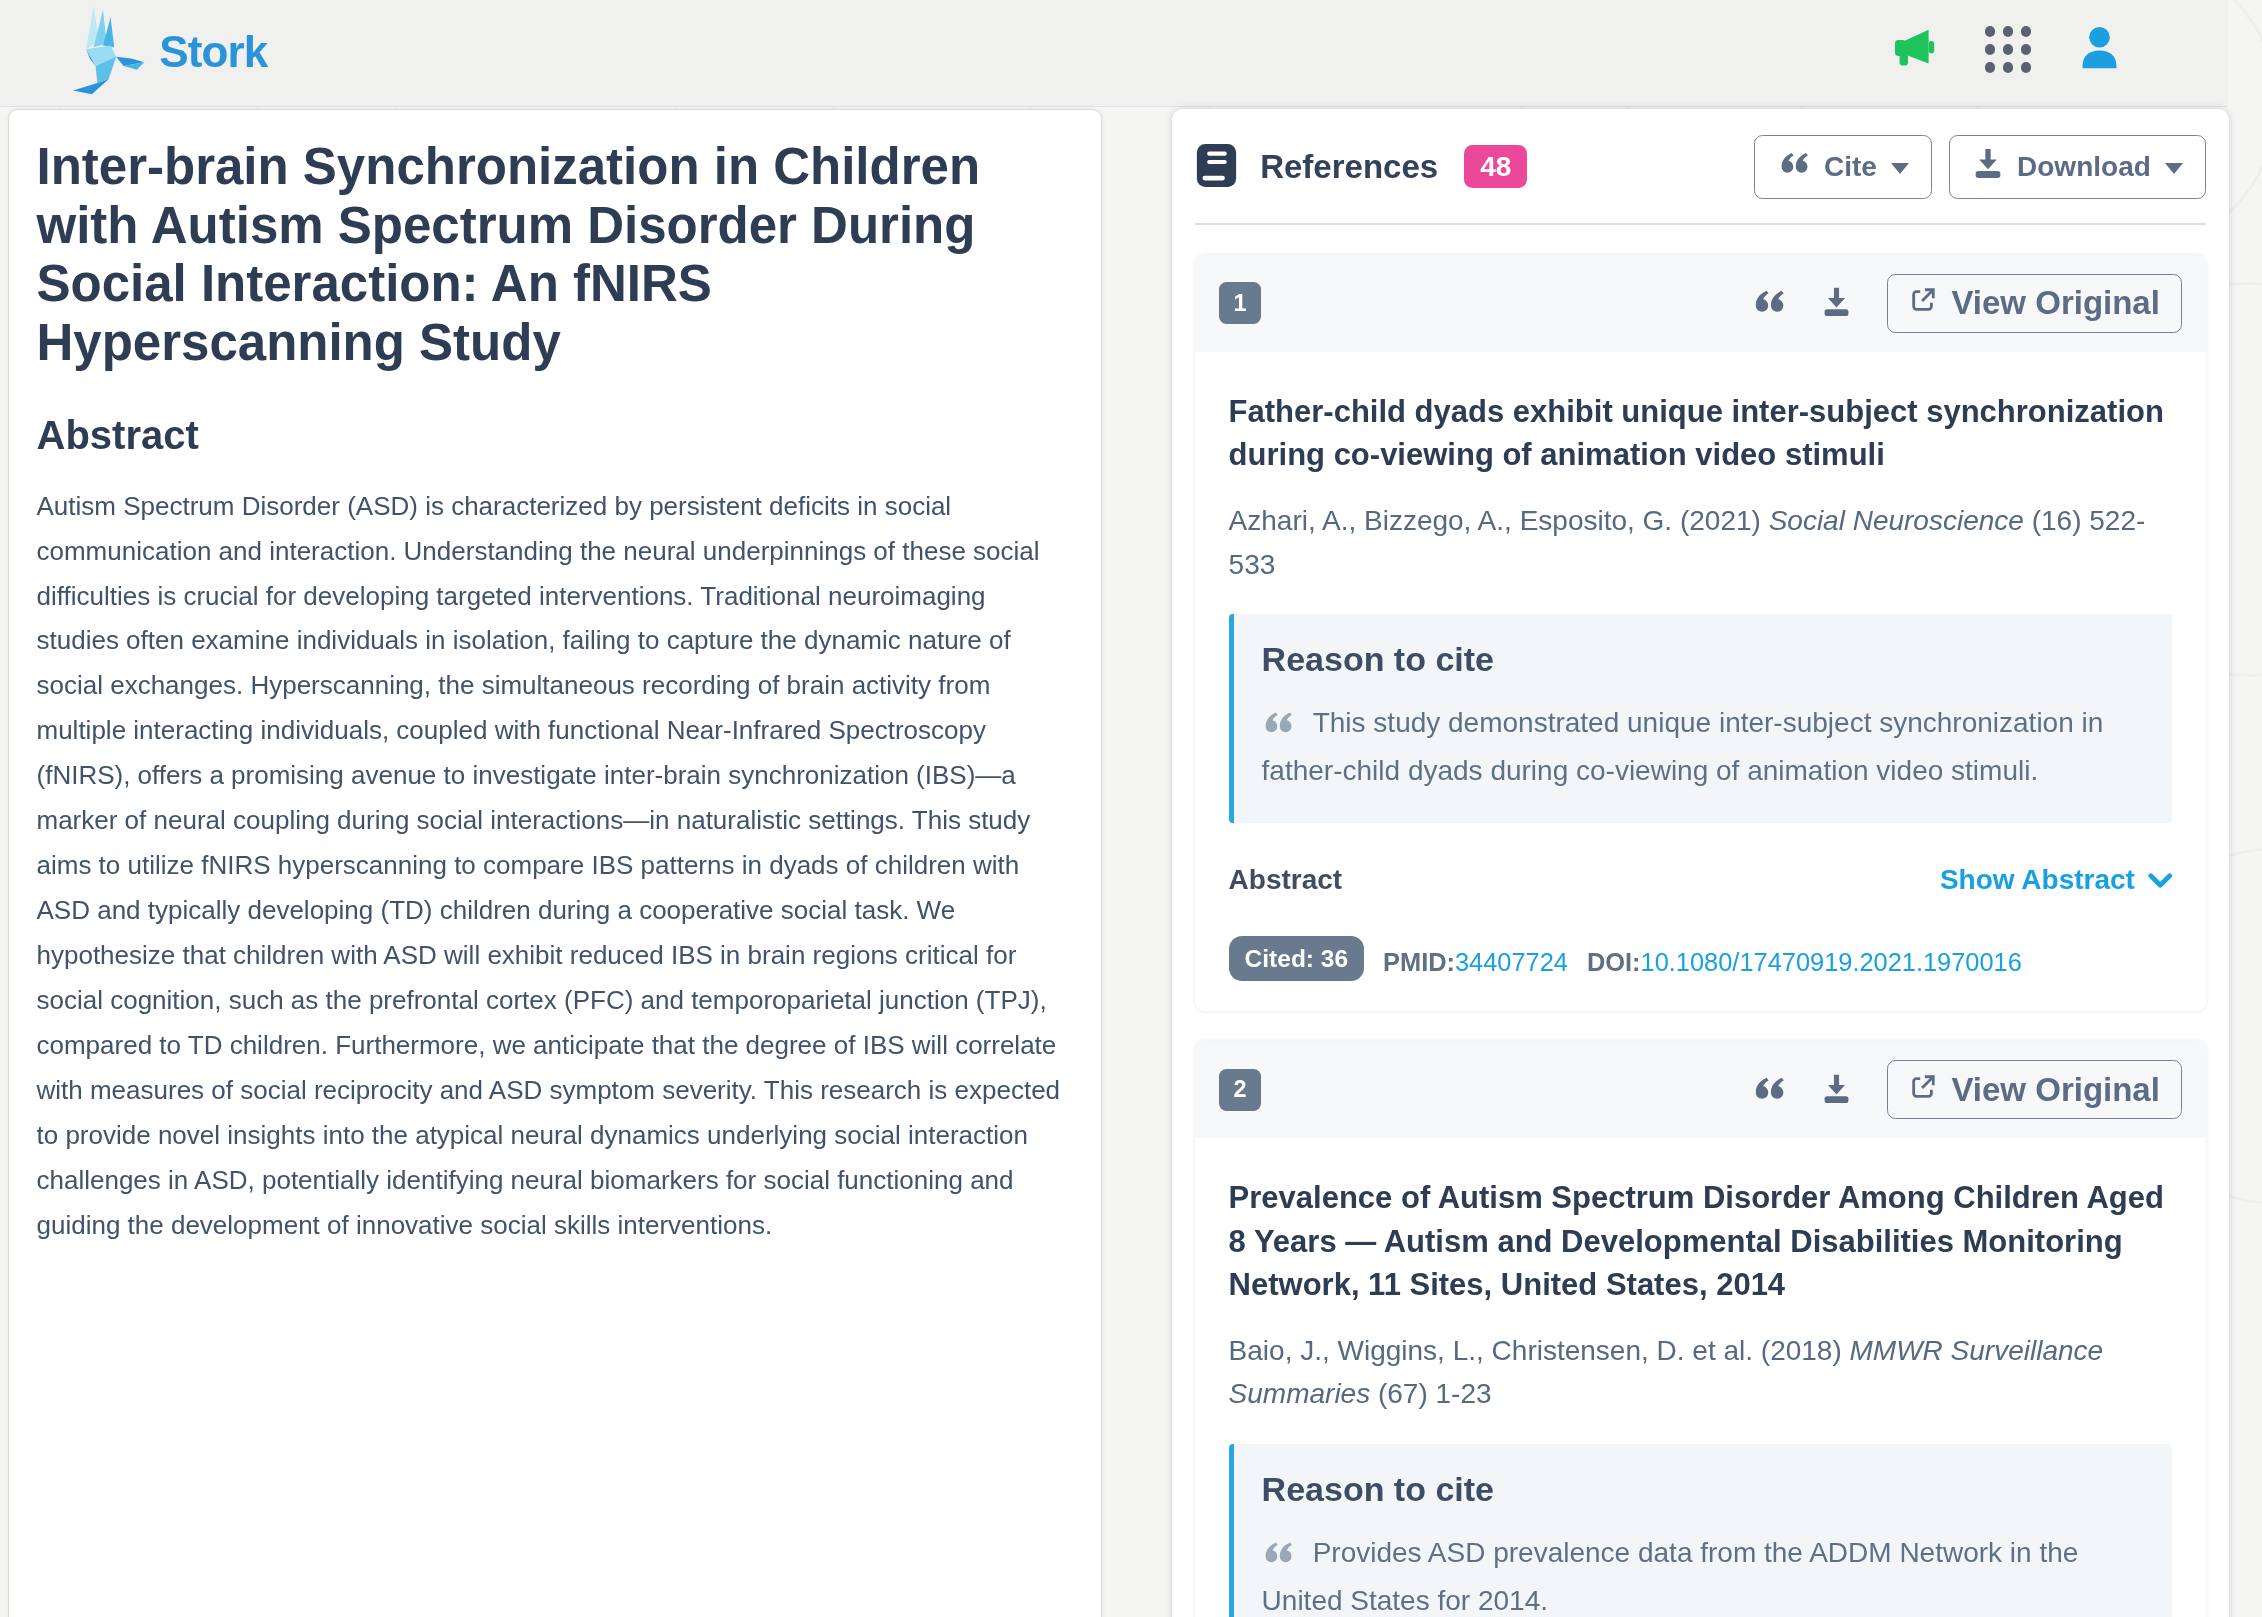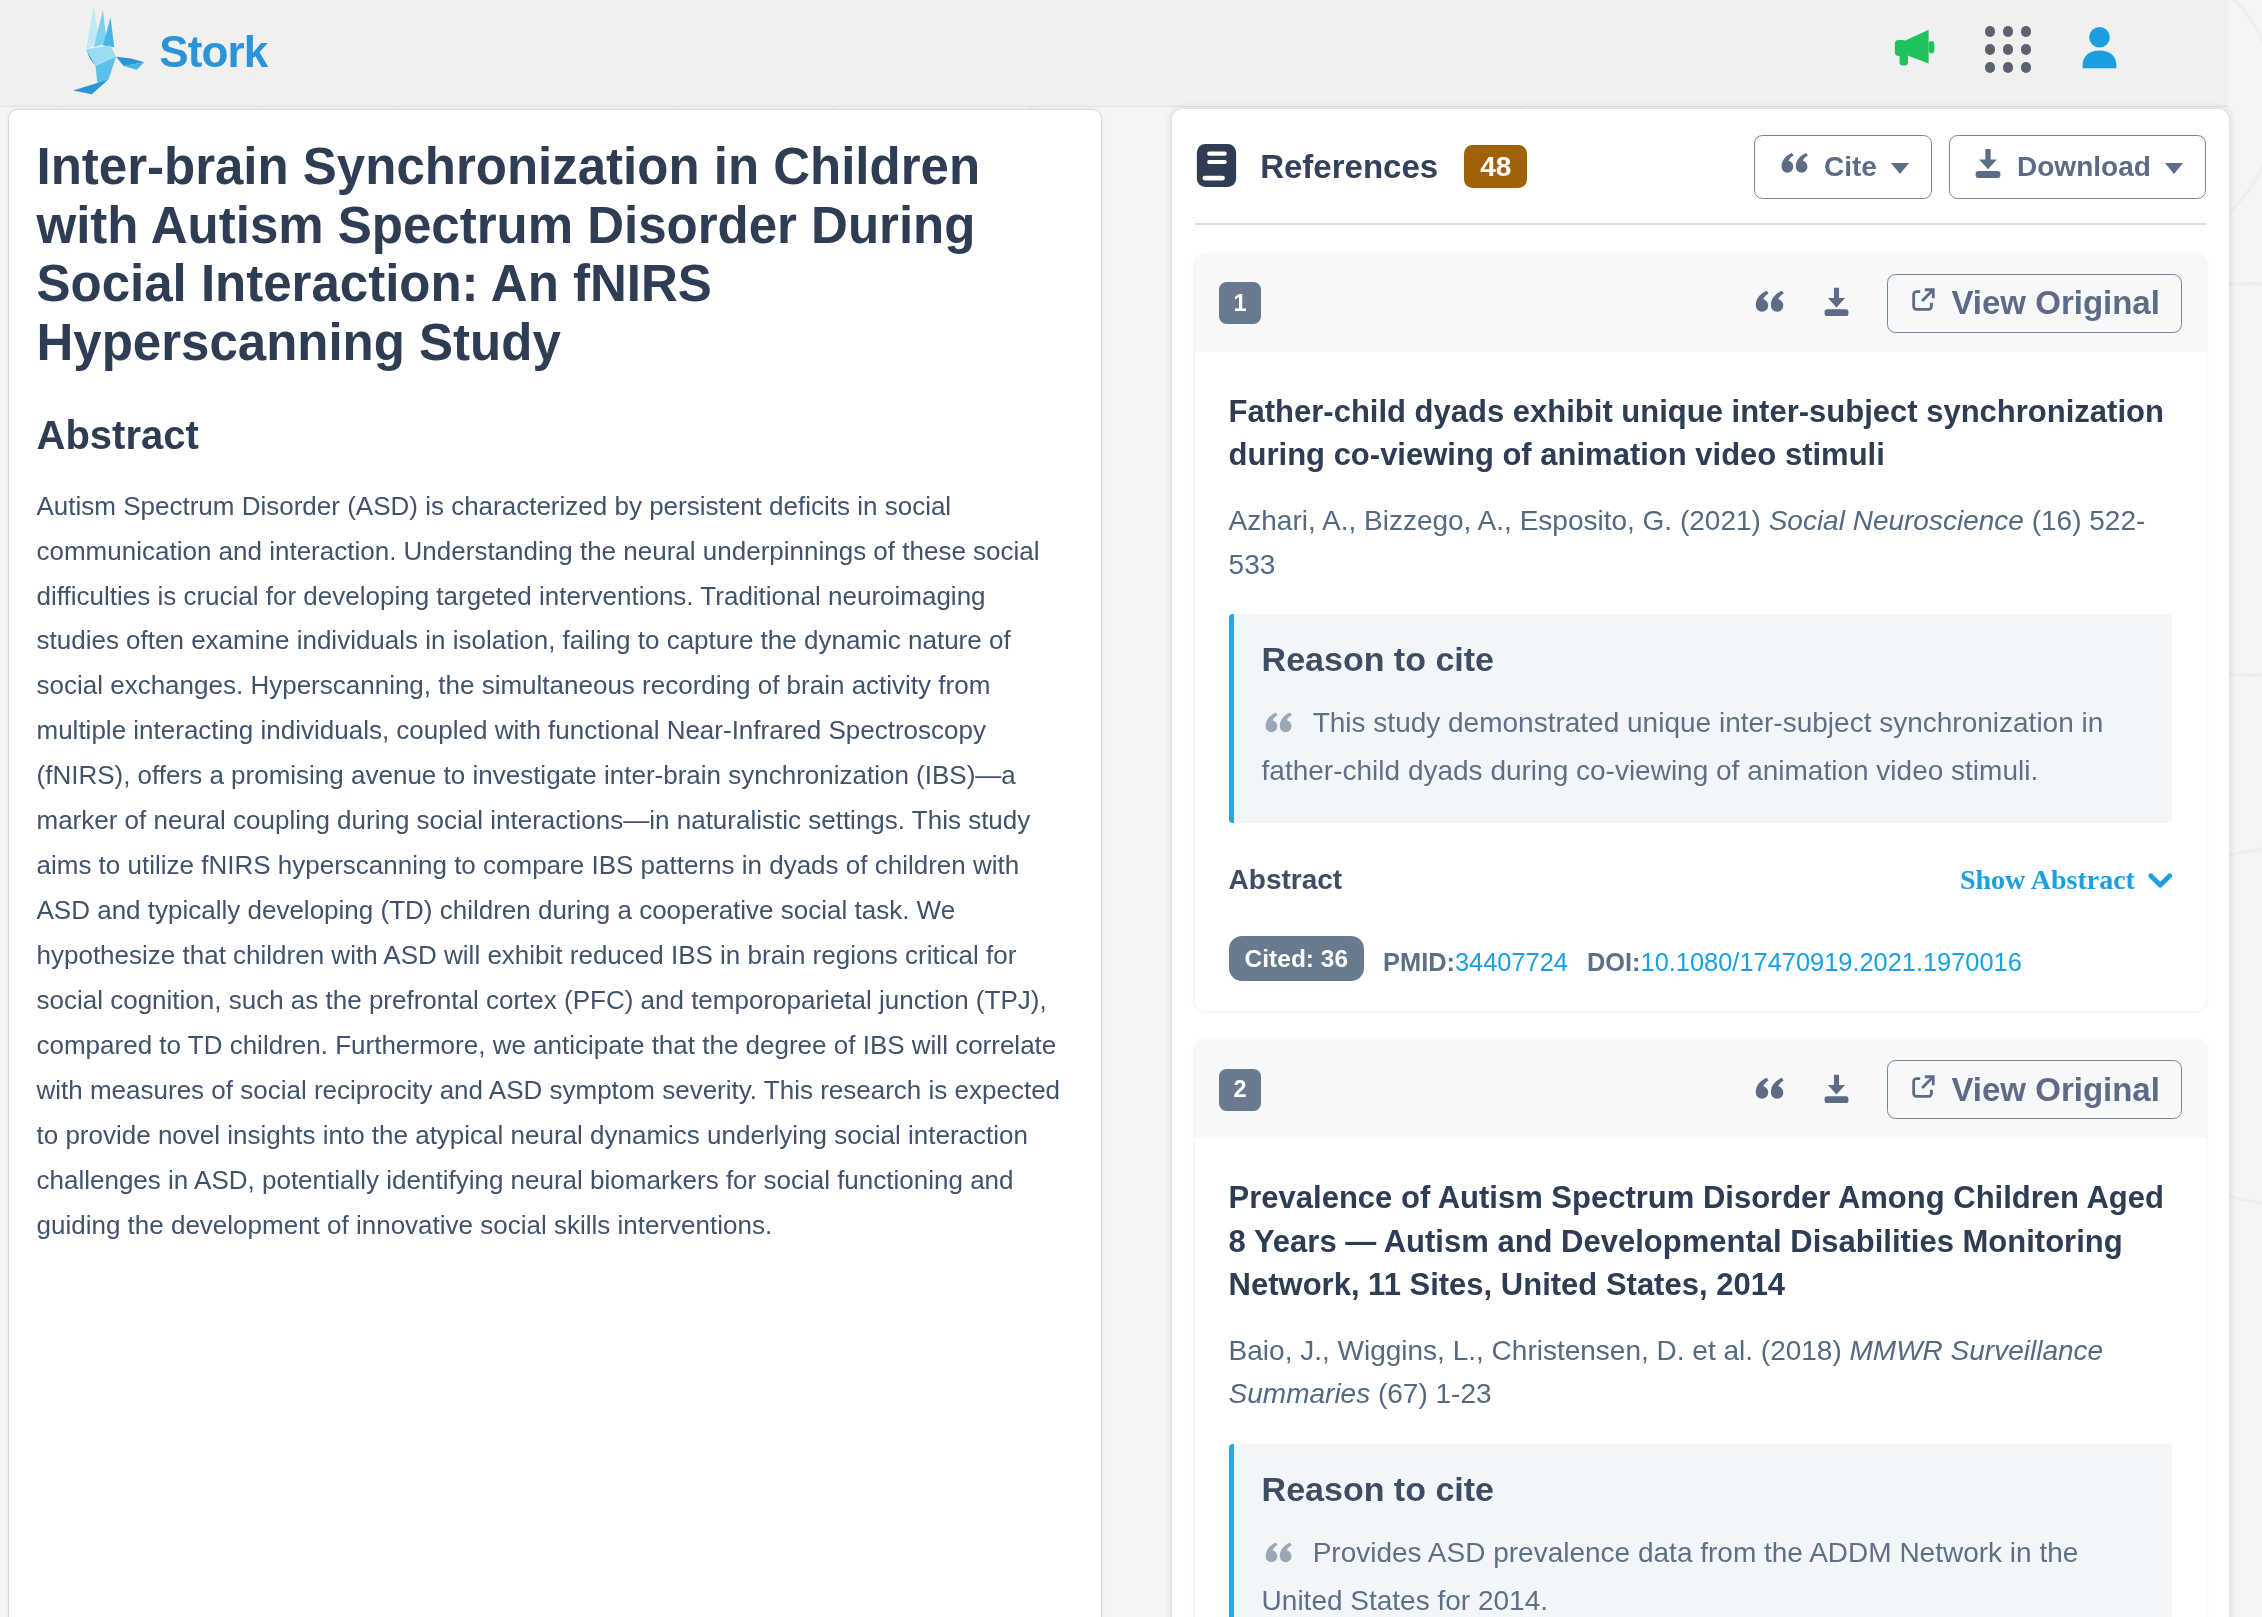--- a/index.html
+++ b/index.html
@@ -35,21 +35,21 @@
   .abstract-text { font-size:26px; color:#41526b; line-height:1.73; margin-top:26px; }
   
   .refs-panel {
     position:absolute; left:1172px; top:109px; width:1057px; height:1601px;
     background:#ffffff; border-radius:11.3px;
     box-shadow:0 0.9px 7.5px rgba(90,100,120,0.28);
     padding:26px 22.6px;
   }
   .refs-header { display:flex; align-items:center; }
   .refs-title { font-size:33px; font-weight:700; color:#33415a; margin-left:22.6px; }
-  .refs-count { margin-left:26px; background:#a16207; color:#fff; font-size:28px; font-weight:700;
+  .refs-count { margin-left:26px; background:#ec4899; color:#fff; font-size:28px; font-weight:700;
                 padding:5.6px 16px; border-radius:8.5px; }
   .refs-actions { margin-left:auto; display:flex; gap:17px; }
   .btn {
     display:flex; align-items:center; gap:14px;
     border:1.9px solid #75829a; border-radius:8.5px; background:#fff;
     color:#5d6c84; font-size:28px; font-weight:700; padding:11.3px 22.6px; cursor:pointer;
     font-family:inherit;
   }
   .caret { width:0; height:0; border-left:9.4px solid transparent; border-right:9.4px solid transparent;
            border-top:11.3px solid #5d6c84; margin-top:3.8px; }
@@ -75,21 +75,21 @@
   .ref-authors .journal { font-style:italic; }
   .reason-box { margin-top:28px; background:#f3f6f9; border-left:5.6px solid #29a7e3;
                 border-radius:3.8px; padding:26px 28px 30px; }
   .reason-heading { font-size:34px; font-weight:700; color:#3e4d63; }
   .reason-text { margin-top:21px; font-size:28px; color:#5f7085; line-height:1.62; }
   .reason-quote { color:#9aa7b5; margin-right:11.3px; vertical-align:-2.8px; }
   .abstract-row { margin-top:41px; display:flex; align-items:center; justify-content:space-between; }
   .abstract-label { font-size:28px; font-weight:700; color:#3e4d63; }
   .show-abstract { display:flex; align-items:center; gap:13px; color:#18a0e2;
                    font-size:28px; font-weight:600; background:none; border:none; cursor:pointer;
-                   font-family:Liberation Serif, serif; }
+                   font-family:Liberation Sans, sans-serif; }
   .meta-row { margin-top:40px; display:flex; align-items:center; gap:19px; font-size:25.4px; }
   .cited-badge { background:#6a7a8e; color:#fff; font-weight:700; font-size:24.5px;
                  padding:8.5px 16px; border-radius:13px; }
   .meta-label { color:#5f7085; font-weight:600; }
   .meta-link { color:#18a0e2; text-decoration:none; cursor:pointer; }
   .meta-pair { display:flex; align-items:center; gap:0;margin-top:8px; }
 </style>
 </head>
 <body>
 

